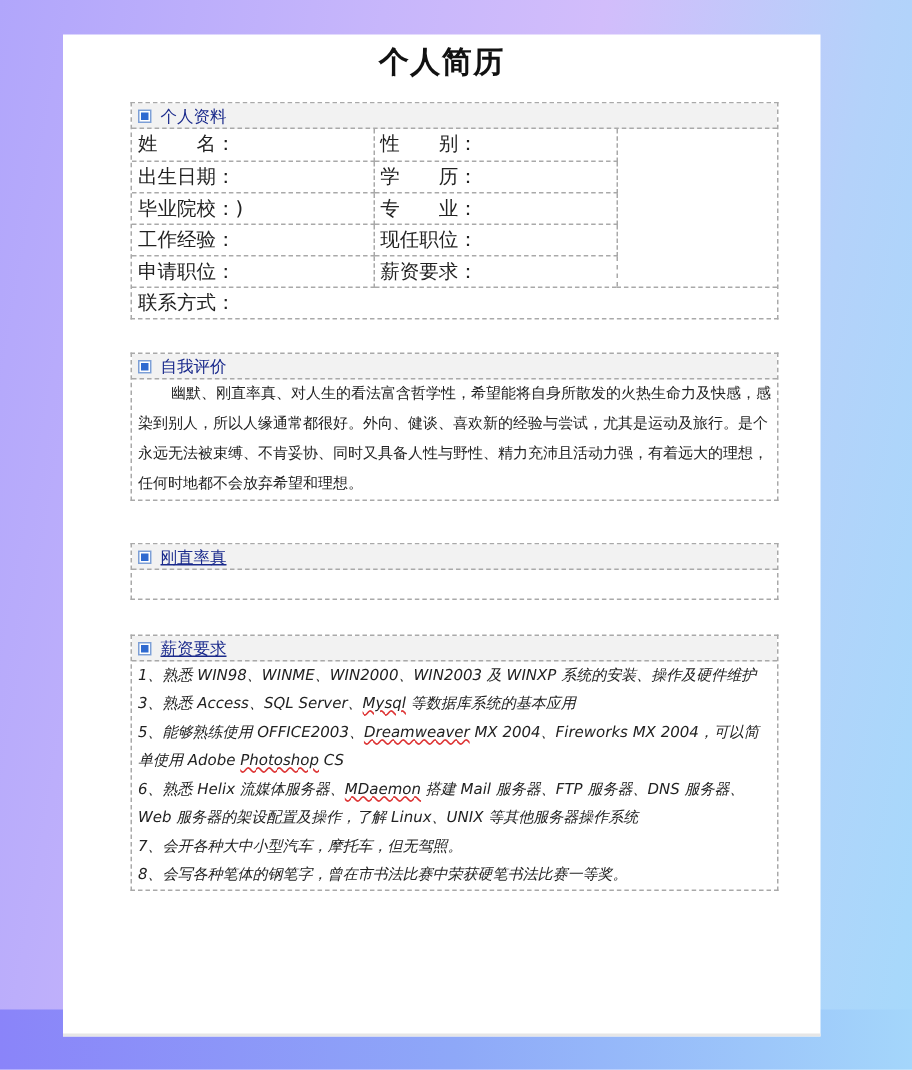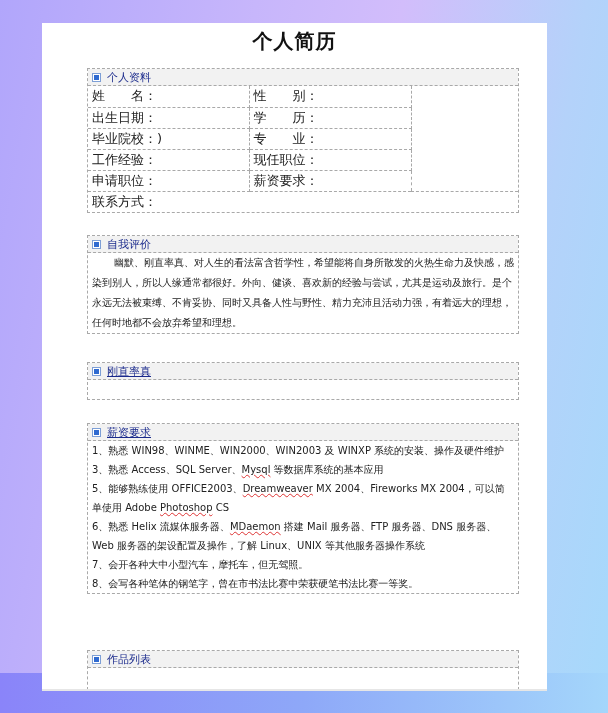--- a/index.html
+++ b/index.html
@@ -95,21 +95,21 @@
     table.info td.c2 { width: 162px; border-right: 1px dashed #a9a9a9; }
     table.info tr:last-child td { border-bottom: none; }
     .body-text {
       font-size: 10px;
       color: #222;
       line-height: 20px;
       padding: 0 4px;
     }
     .body-text p { margin: 0; }
     .indent { text-indent: 22px; }
-    .skill { font-size: 10px; line-height: 19px; color: #222; padding: 0 4px; }
+    .skill { font-size: 10px; line-height: 19px; color: #222; padding: 0 4px; font-style: italic; }
     .wavy {
       text-decoration: underline wavy #d33;
       text-decoration-thickness: 1px;
     }
   </style>
 </head>
 <body>
 
 <div class="bg-bottom"></div>
 
@@ -174,19 +174,13 @@
       <span class="sec-title underlined">薪资要求</span>
     </div>
     <div class="skill"><span>1、熟悉 WIN98、WINME、WIN2000、WIN2003 及 WINXP 系统的安装、操作及硬件维护</span></div>
     <div class="skill"><span>3、熟悉 Access、SQL Server、</span><span class="wavy">Mysql</span><span> 等数据库系统的基本应用</span></div>
     <div class="skill"><span>5、能够熟练使用 OFFICE2003、</span><span class="wavy">Dreamweaver</span><span> MX 2004、Fireworks MX 2004，可以简单使用 Adobe </span><span class="wavy">Photoshop</span><span> CS</span></div>
     <div class="skill"><span>6、熟悉 Helix 流媒体服务器、</span><span class="wavy">MDaemon</span><span> 搭建 Mail 服务器、FTP 服务器、DNS 服务器、Web 服务器的架设配置及操作，了解 Linux、UNIX 等其他服务器操作系统</span></div>
     <div class="skill"><span>7、会开各种大中小型汽车，摩托车，但无驾照。</span></div>
     <div class="skill"><span>8、会写各种笔体的钢笔字，曾在市书法比赛中荣获硬笔书法比赛一等奖。</span></div>
   </div>
 
-  <div class="section" style="top:627px; height:40px;">
-    <div class="sec-header">
-      <span class="sec-icon"></span>
-      <span class="sec-title">作品列表</span>
-    </div>
-  </div>
 </div>
 
 </body></html>

